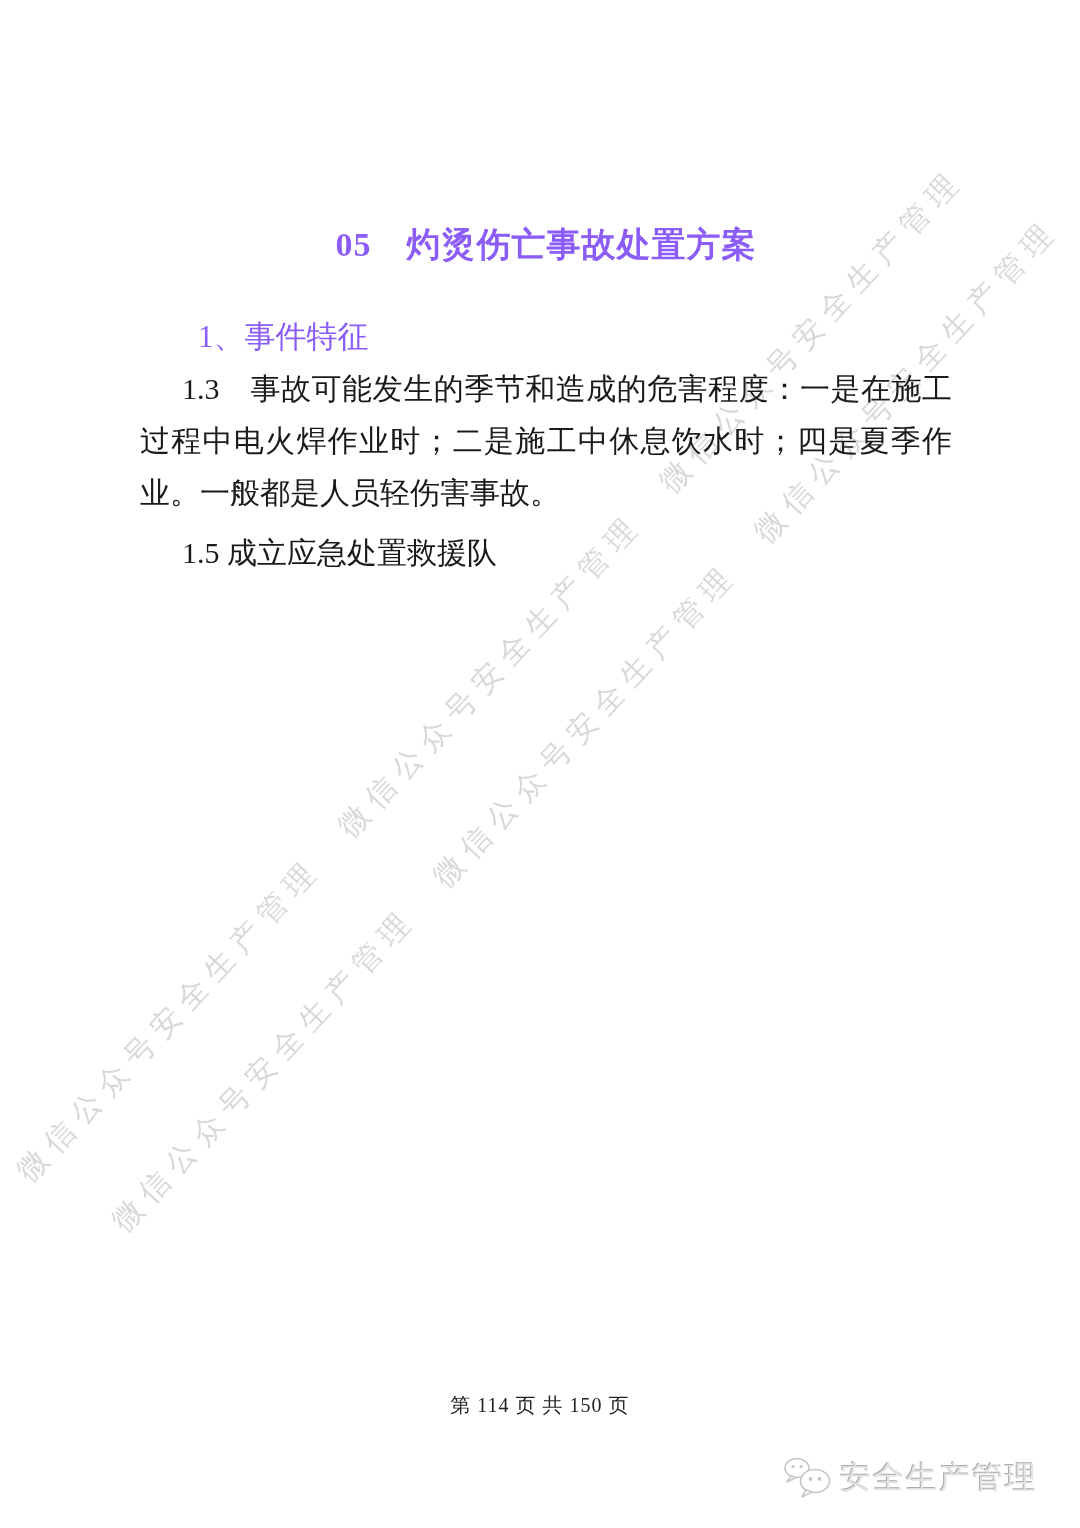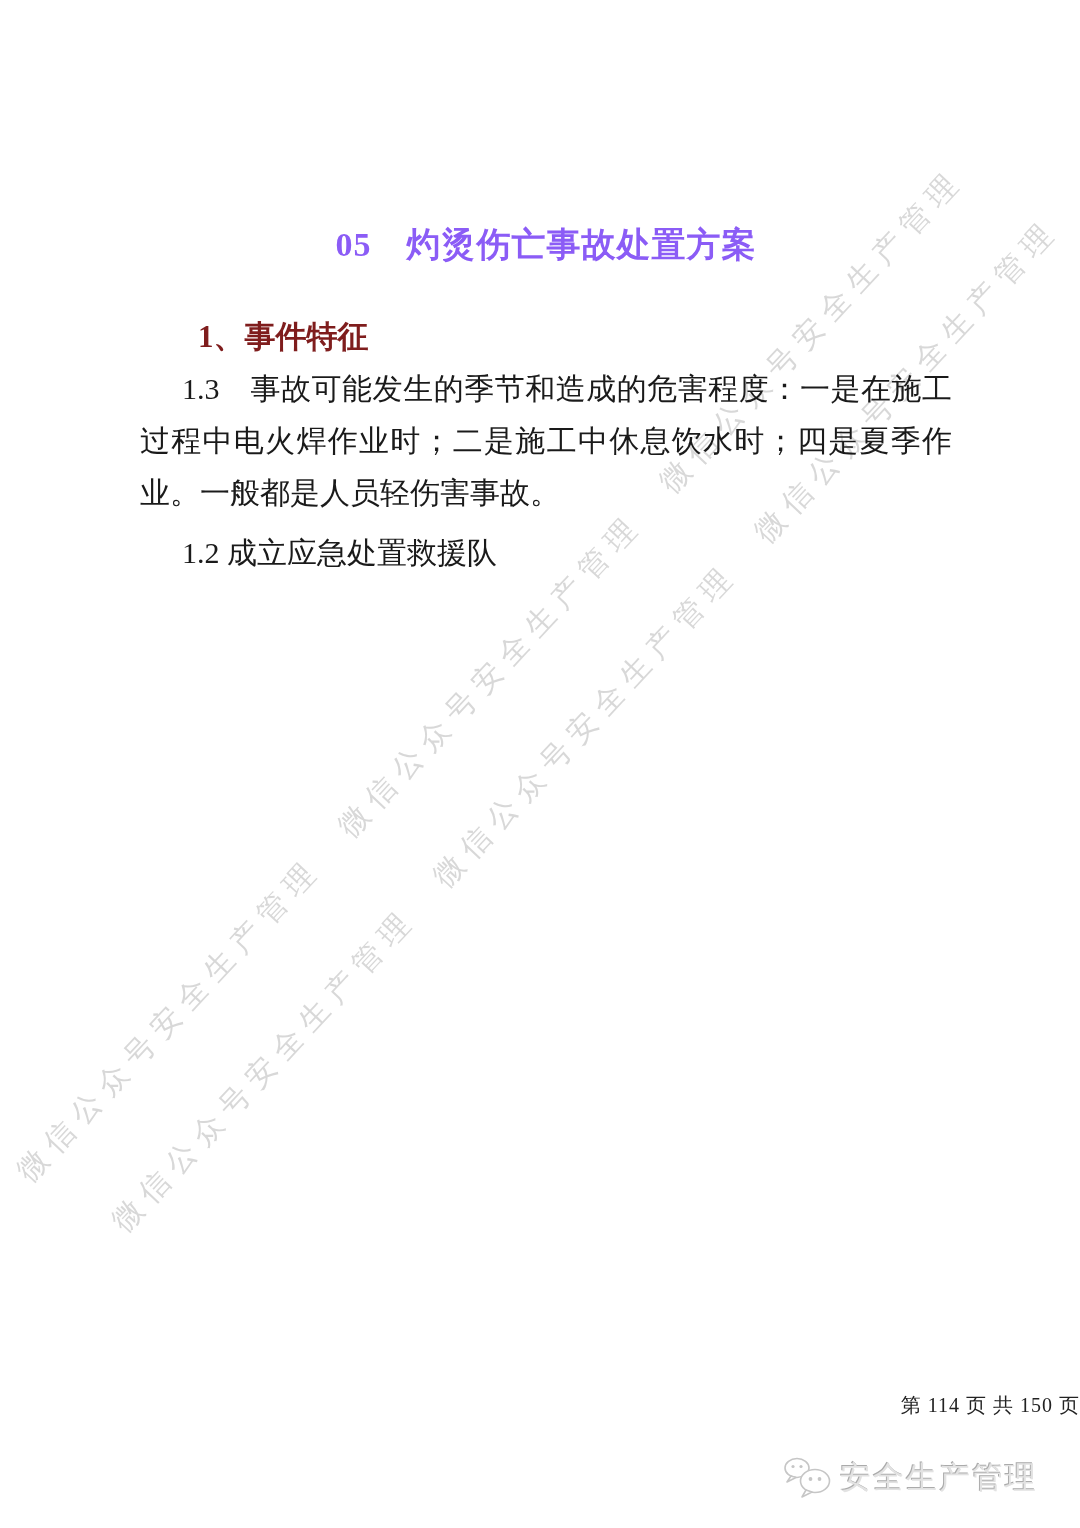--- a/index.html
+++ b/index.html
@@ -39,40 +39,40 @@
     line-height: 40px;
     font-weight: 700;
     letter-spacing: 1px;
     color: #8b5cf6;
   }
   .section-heading {
     margin: 46px 0 0 0;
     padding-left: 58px;
     font-size: 31px;
     line-height: 52px;
-    font-weight: 700;
-    color: #7f1d1d;
+    font-weight: 400;
+    color: #8b5cf6;
   }
   .section-heading.second { margin-top: 4px; }
   .para {
     margin: 0 0 8px 0;
     font-size: 30px;
     line-height: 52px;
     text-align: justify;
     text-indent: 1.4em;
     color: #1a1a1a;
   }
   .para.single { text-align: left; }
   
   .page-footer {
     position: absolute;
     top: 1392px;
     left: 0;
     width: 100%;
-    text-align: right;
+    text-align: center;
     font-size: 20px;
     letter-spacing: 1px;
     color: #222222;
   }
   .brand {
     position: absolute;
     top: 1456px;
     right: 42px;
     display: flex;
     align-items: center;
@@ -100,21 +100,21 @@
       <span>微信公众号安全生产管理</span><span>微信公众号安全生产管理</span><span>微信公众号安全生产管理</span>
     </div>
   </div>
 
   <div class="content">
     <h1 class="doc-title">05　灼烫伤亡事故处置方案</h1>
 
     <h2 class="section-heading">1、事件特征</h2>
     <p class="para">1.3　事故可能发生的季节和造成的危害程度：一是在施工过程中电火焊作业时；二是施工中休息饮水时；四是夏季作业。一般都是人员轻伤害事故。</p>
 
-    <p class="para single">1.2 成立应急处置救援队</p>
+    <p class="para single">1.5 成立应急处置救援队</p>
   </div>
 
   <div class="page-footer">第 114 页 共 150 页</div>
 
   <div class="brand">
     <svg class="wechat-icon" width="52" height="44" viewBox="0 0 52 44" xmlns="http://www.w3.org/2000/svg">
       <g fill="#ffffff" stroke="#c6c6c6" stroke-width="1.6">
         <ellipse cx="15" cy="12" rx="12" ry="9.5"></ellipse>
         <path d="M9 20 L5 26 L14 21.5 Z" stroke-linejoin="round"></path>
         <ellipse cx="33" cy="25" rx="14.5" ry="11.5"></ellipse>

